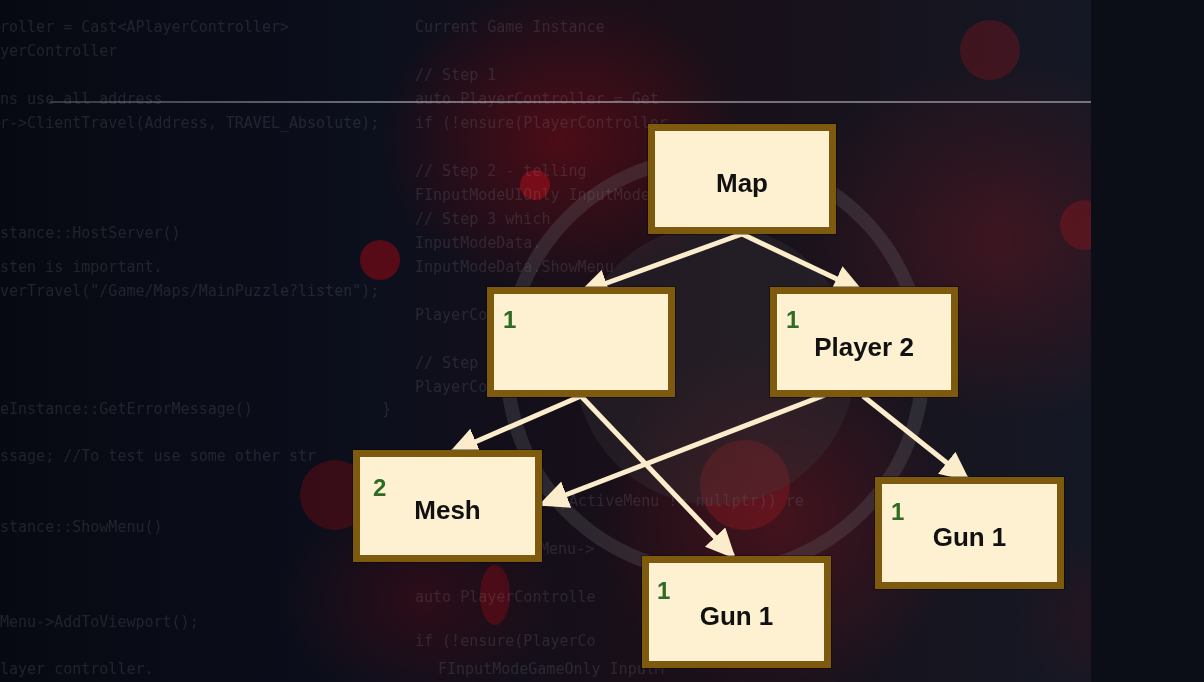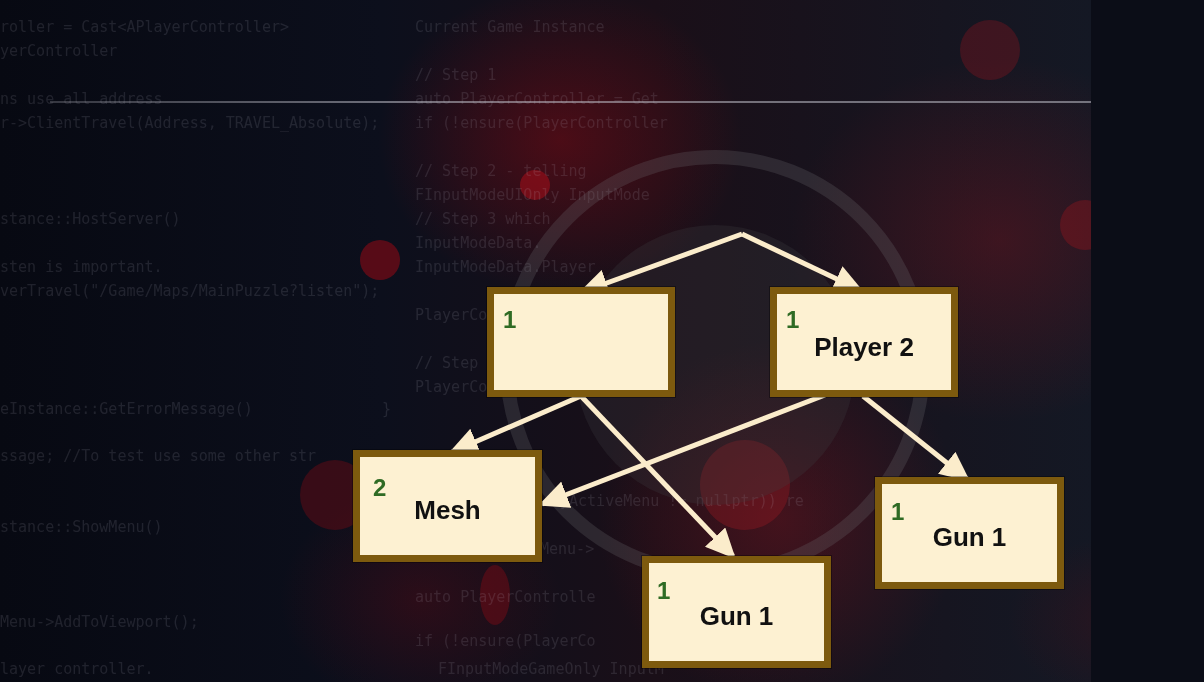--- a/index.html
+++ b/index.html
@@ -126,38 +126,38 @@
   <div class="bokeh" style="left:1110px;top:540px;width:60px;height:60px;background:rgba(180,180,190,0.08);"></div>
   <div class="bokeh" style="left:960px;top:20px;width:60px;height:60px;background:rgba(160,20,30,0.30);"></div>
   <div class="bokeh" style="left:480px;top:565px;width:30px;height:60px;background:rgba(140,10,20,0.40);"></div>
   <div class="bokeh" style="left:700px;top:440px;width:90px;height:90px;background:rgba(160,25,35,0.35);"></div>
 
   <div class="code-layer">
     <div class="code-line" style="left:0px;top:18px;">roller = Cast&lt;APlayerController&gt;</div>
     <div class="code-line" style="left:0px;top:42px;">yerController</div>
     <div class="code-line" style="left:0px;top:90px;">ns use all address</div>
     <div class="code-line" style="left:0px;top:114px;">r-&gt;ClientTravel(Address, TRAVEL_Absolute);</div>
-    <div class="code-line" style="left:0px;top:210px;">stance::HostServer()</div>
+    <div class="code-line" style="left:0px;top:224px;">stance::HostServer()</div>
     <div class="code-line" style="left:0px;top:258px;">sten is important.</div>
     <div class="code-line" style="left:0px;top:282px;">verTravel("/Game/Maps/MainPuzzle?listen");</div>
     <div class="code-line" style="left:0px;top:447px;">ssage; //To test use some other str</div>
     <div class="code-line" style="left:0px;top:400px;">eInstance::GetErrorMessage()</div>
     <div class="code-line" style="left:0px;top:518px;">stance::ShowMenu()</div>
     <div class="code-line" style="left:0px;top:613px;">Menu-&gt;AddToViewport();</div>
     <div class="code-line" style="left:0px;top:660px;">layer controller.</div>
 
     <div class="code-line" style="left:415px;top:18px;">Current Game Instance</div>
     <div class="code-line" style="left:415px;top:66px;">// Step 1</div>
     <div class="code-line" style="left:415px;top:90px;">auto PlayerController = Get</div>
     <div class="code-line" style="left:415px;top:114px;">if (!ensure(PlayerController</div>
     <div class="code-line" style="left:415px;top:162px;">// Step 2 - telling</div>
     <div class="code-line" style="left:415px;top:186px;">FInputModeUIOnly InputMode</div>
     <div class="code-line" style="left:415px;top:210px;">// Step 3 which</div>
     <div class="code-line" style="left:415px;top:234px;">InputModeData.</div>
-    <div class="code-line" style="left:415px;top:258px;">InputModeData.Player</div>
+    <div class="code-line" style="left:415px;top:258px;">InputModeData.ShowMenu</div>
     <div class="code-line" style="left:415px;top:306px;">PlayerCo</div>
     <div class="code-line" style="left:415px;top:354px;">// Step</div>
     <div class="code-line" style="left:415px;top:378px;">PlayerCo</div>
     <div class="code-line" style="left:560px;top:492px;">yActiveMenu != nullptr)) re</div>
     <div class="code-line" style="left:540px;top:540px;">Menu-&gt;</div>
     <div class="code-line" style="left:415px;top:588px;">auto PlayerControlle</div>
     <div class="code-line" style="left:415px;top:584px;margin-top:48px;">if (!ensure(PlayerCo</div>
     <div class="code-line" style="left:415px;top:660px;margin-left:23px;">FInputModeGameOnly InputM</div>
     <div class="code-line" style="left:382px;top:400px;">}</div>
   </div>
@@ -179,20 +179,23 @@
     <g stroke="#fbeccb" stroke-width="5" fill="none">
       <line x1="742" y1="234" x2="582" y2="292" marker-end="url(#ahBig)"></line>
       <line x1="742" y1="234" x2="860" y2="290" marker-end="url(#ahBig)"></line>
       <line x1="581" y1="396" x2="452" y2="452" marker-end="url(#ahBig)"></line>
       <line x1="581" y1="396" x2="733" y2="556" marker-end="url(#ahBig)"></line>
       <line x1="825" y1="395" x2="542" y2="504" marker-end="url(#ahBig)"></line>
       <line x1="863" y1="396" x2="967" y2="479" marker-end="url(#ahBig)"></line>
     </g>
   </svg>
 
+  <div class="node" style="left:648px;top:124px;width:188px;height:110px;">
+    <div class="node-label" style="top:37px;">Map</div>
+  </div>
 
   <div class="node" style="left:487px;top:287px;width:188px;height:110px;">
     <div class="node-count" style="left:9px;top:12px;">1</div>
   </div>
 
   <div class="node" style="left:770px;top:287px;width:188px;height:110px;">
     <div class="node-count" style="left:9px;top:12px;">1</div>
     <div class="node-label" style="top:38px;">Player 2</div>
   </div>
 

